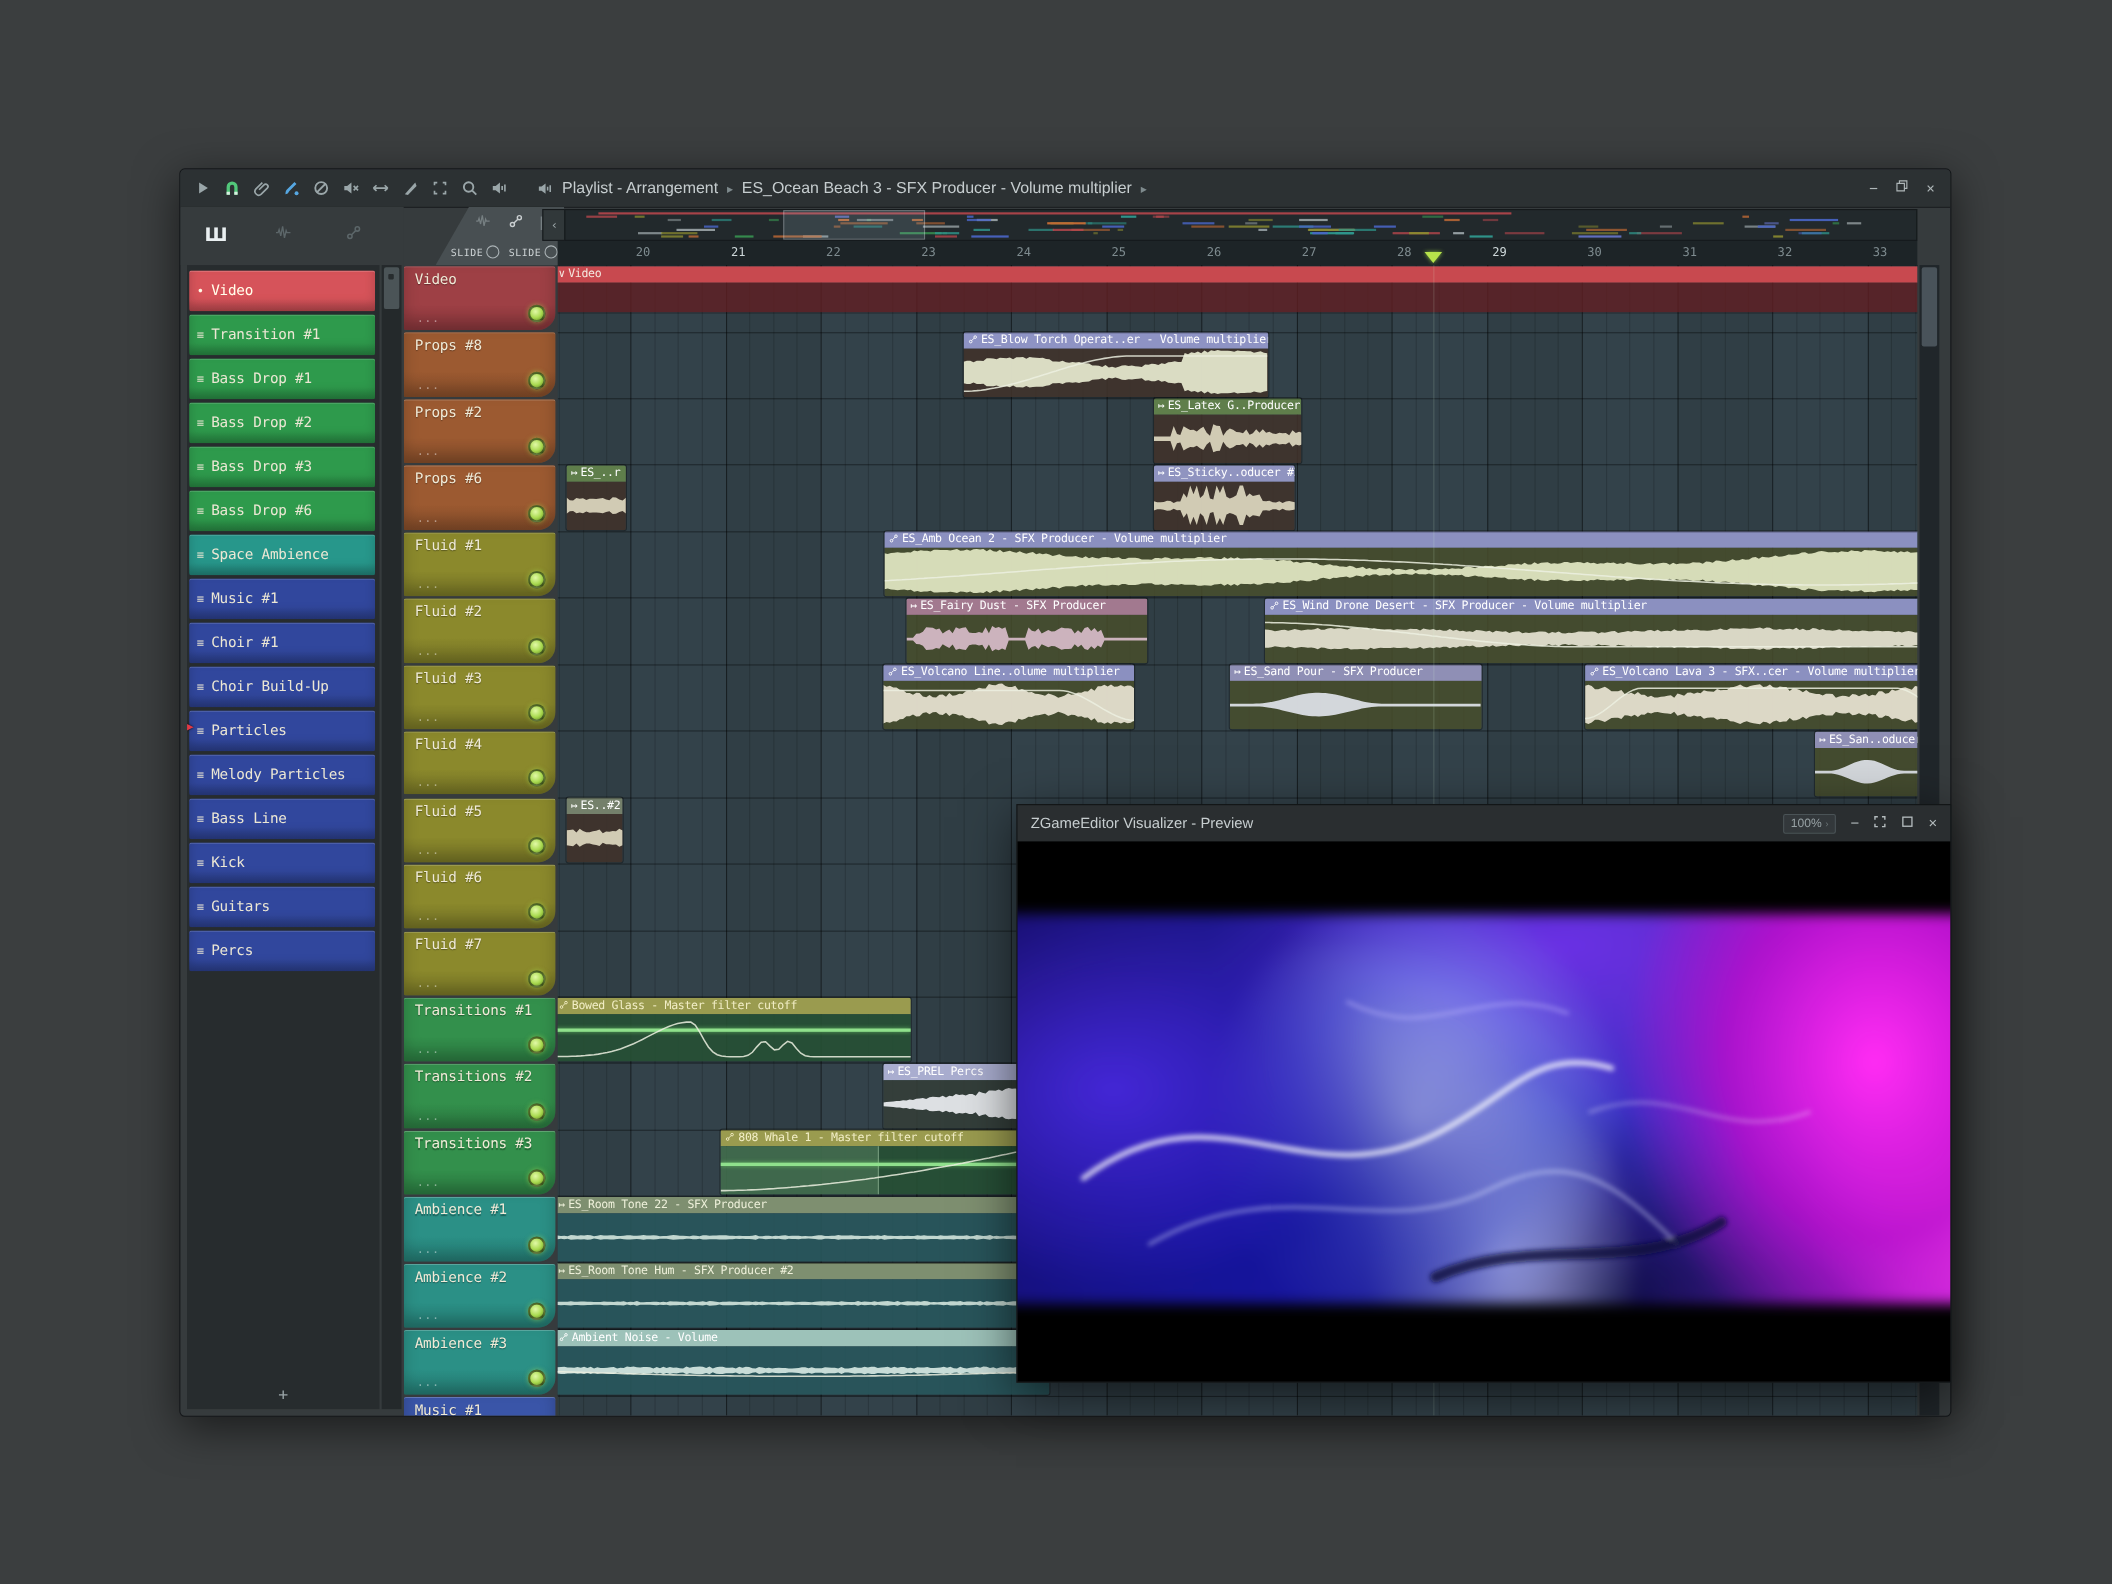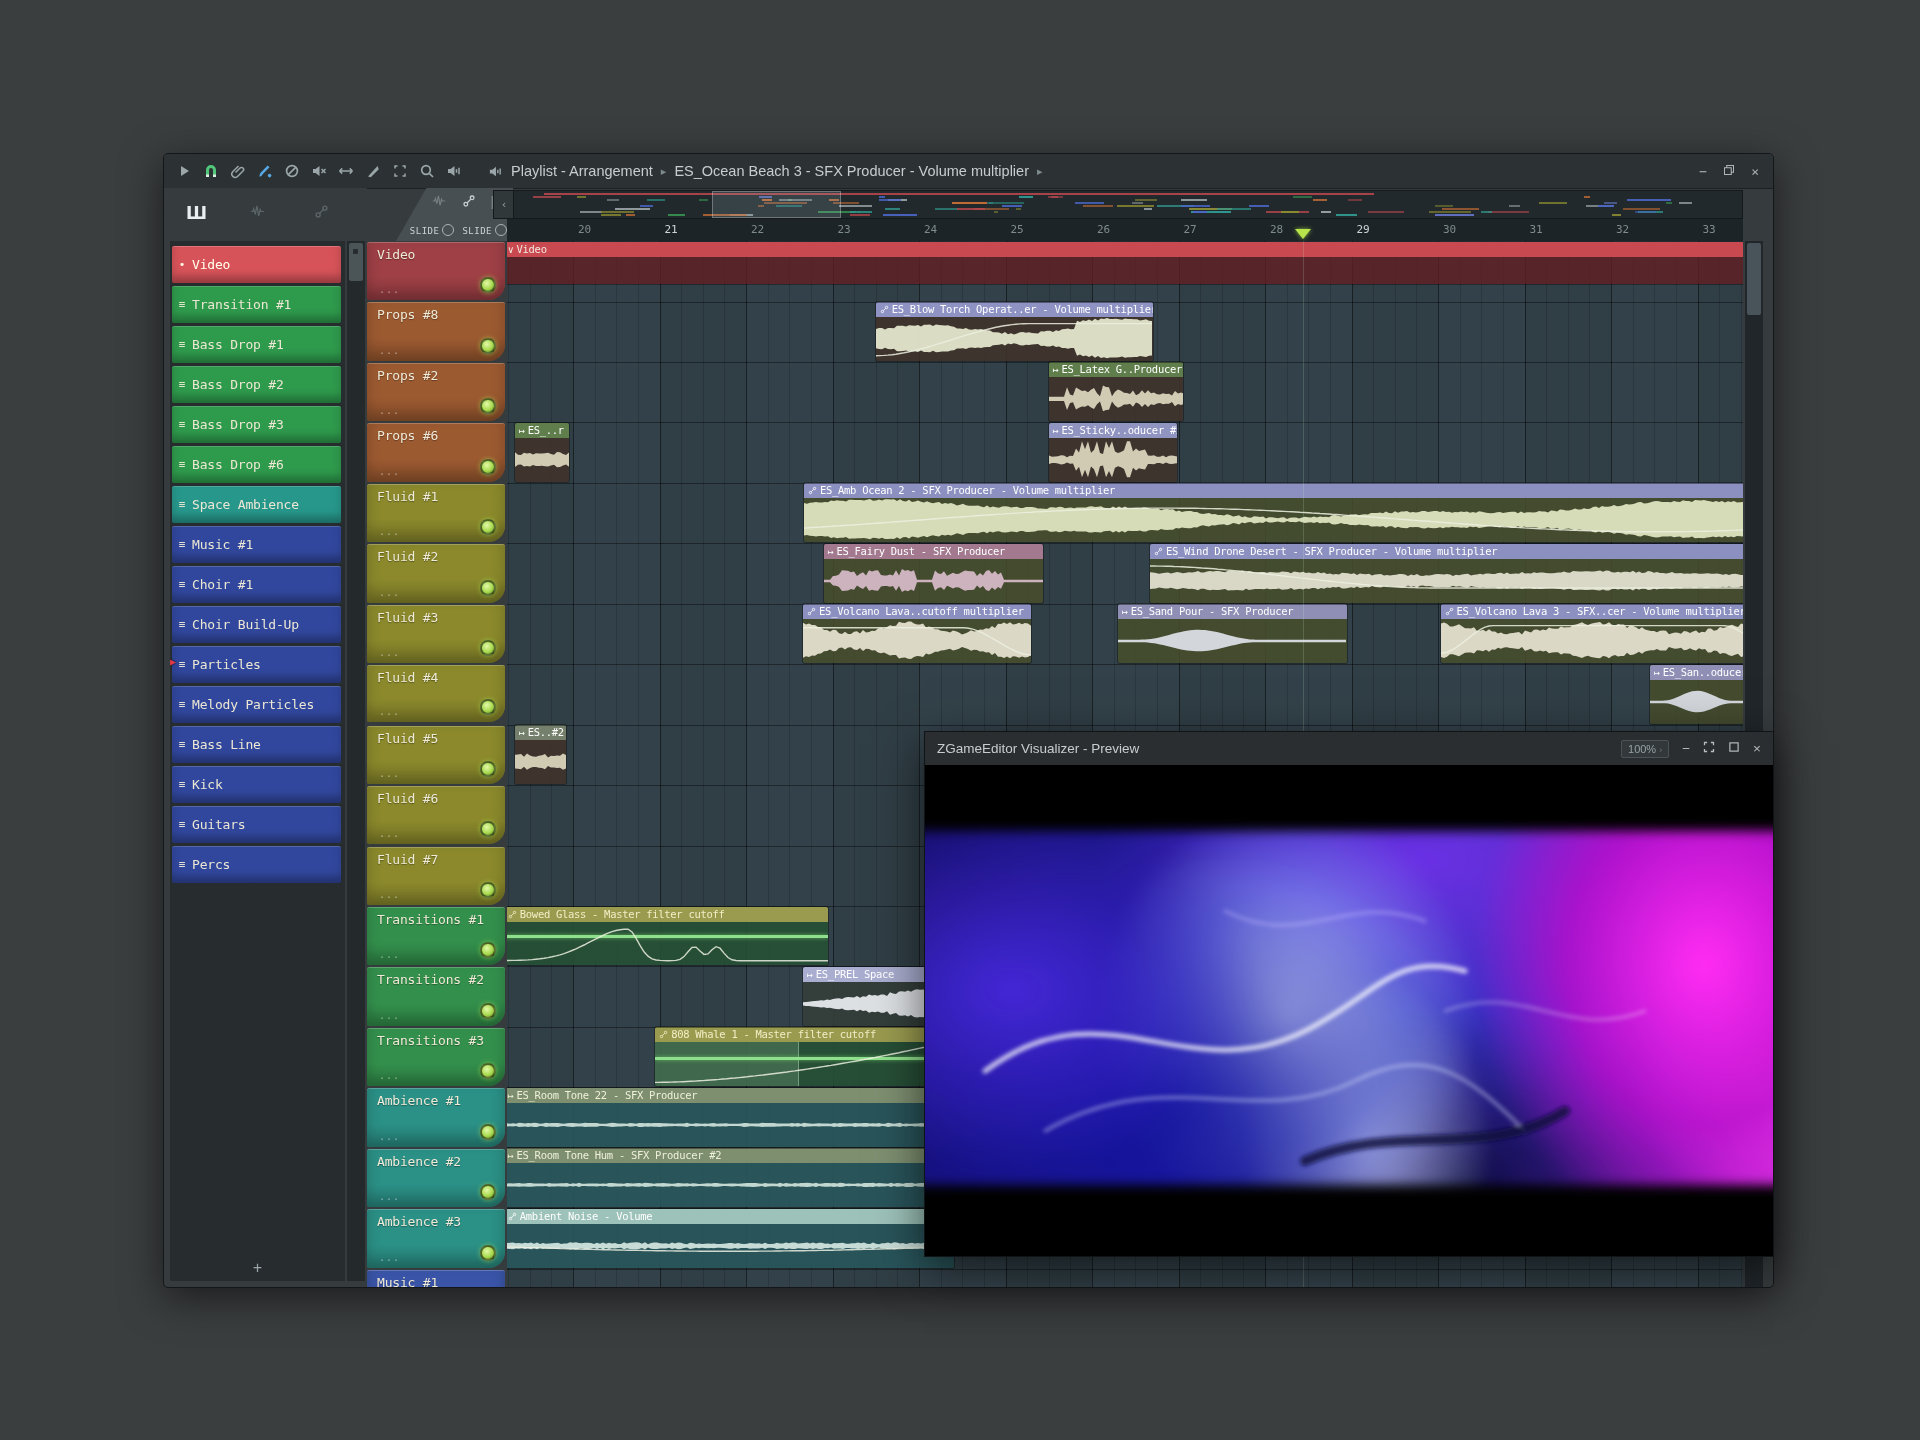--- a/index.html
+++ b/index.html
@@ -655,21 +655,21 @@
             <svg width="635" height="44" viewBox="0 0 635 44" preserveAspectRatio="none" style="z-index:4">
               <path d="M0,7.0 L4,7.0 L8,7.1 L12,7.1 L16,7.2 L20,7.3 L24,7.5 L28,7.6 L32,7.8 L36,8.0 L40,8.2 L44,8.4 L48,8.7 L52,9.0 L56,9.2 L60,9.5 L64,9.8 L68,10.2 L72,10.5 L76,10.9 L80,11.2 L84,11.6 L88,12.0 L92,12.4 L96,12.8 L100,13.2 L104,13.6 L108,14.1 L112,14.5 L116,15.0 L120,15.4 L124,15.9 L128,16.3 L132,16.8 L136,17.2 L140,17.7 L144,18.1 L148,18.6 L152,19.1 L156,19.5 L160,20.0 L164,20.4 L168,20.9 L172,21.3 L176,21.8 L180,22.2 L184,22.6 L188,23.1 L192,23.5 L196,23.9 L200,24.3 L204,24.6 L208,25.0 L212,25.4 L216,25.7 L220,26.1 L224,26.4 L228,26.7 L232,27.0 L236,27.2 L240,27.5 L244,27.7 L248,28.0 L252,28.2 L256,28.3 L260,28.5 L264,28.6 L268,28.8 L272,28.9 L276,28.9 L280,29.0 L284,29.0 L288,29.0 L292,29.0 L296,29.0 L300,29.0 L304,29.0 L308,29.0 L312,29.0 L316,29.0 L320,29.0 L324,29.0 L328,29.0 L332,29.0 L336,29.0 L340,29.0 L344,29.0 L348,29.0 L352,29.0 L356,29.0 L360,29.0 L364,29.0 L368,29.0 L372,29.0 L376,29.0 L380,29.0 L384,29.0 L388,29.0 L392,29.0 L396,29.0 L400,29.0 L404,29.0 L408,29.0 L412,29.0 L416,29.0 L420,29.0 L424,29.0 L428,29.0 L432,29.0 L436,29.0 L440,29.0 L444,29.0 L448,29.0 L452,29.0 L456,29.0 L460,29.0 L464,29.0 L468,29.0 L472,29.0 L476,29.0 L480,29.0 L484,29.0 L488,29.0 L492,29.0 L496,29.0 L500,29.0 L504,29.0 L508,29.0 L512,29.0 L516,29.0 L520,29.0 L524,29.0 L528,29.0 L532,29.0 L536,29.0 L540,29.0 L544,29.0 L548,29.0 L552,29.0 L556,29.0 L560,29.0 L564,29.0 L568,29.0 L572,29.0 L576,29.0 L580,29.0 L584,29.0 L588,29.0 L592,29.0 L596,29.0 L600,29.0 L604,29.0 L608,29.0 L612,29.0 L616,29.0 L620,29.0 L624,29.0 L628,29.0 L632,29.0" fill="none" stroke="rgba(236,240,224,.85)" stroke-width="1.4"></path>
             </svg>
           </div>
         </div>
         <div class="clip" style="left:296.1px;top:363.2px;width:228.4px;height:58.95px">
           <div class="chead" style="background:#8b90c0;color:#ffffff"><span class="cicon"><svg viewBox="0 0 16 16" width="9" height="9" style="color:currentColor">
                 <circle cx="4.4" cy="11.6" r="2.1" fill="none" stroke="currentColor" stroke-width="1.5"></circle>
                 <circle cx="11.6" cy="4.4" r="2.1" fill="none" stroke="currentColor" stroke-width="1.5"></circle>
                 <path d="M6 10l4-4" stroke="currentColor" stroke-width="1.5"></path>
-              </svg></span><span>ES_Volcano Lava..cutoff multiplier</span></div>
+              </svg></span><span>ES_Volcano Line..olume multiplier</span></div>
           <div class="cbody" style="background:rgba(72,78,44,0.85)">
             <svg width="229" height="44" viewBox="0 0 229 44" preserveAspectRatio="none">
               <path d="M0,3.8 L3,5.4 L6,4.5 L9,6.1 L12,5.9 L15,8.0 L18,8.2 L21,10.9 L24,10.9 L27,12.7 L30,10.8 L33,10.9 L36,14.2 L39,14.9 L42,12.8 L45,14.9 L48,15.1 L51,12.7 L54,12.3 L57,14.4 L60,11.1 L63,13.5 L66,13.1 L69,11.7 L72,11.9 L75,9.4 L78,8.7 L81,9.5 L84,7.9 L87,6.3 L90,6.9 L93,6.8 L96,2.8 L99,3.7 L102,4.0 L105,2.6 L108,2.4 L111,4.6 L114,5.6 L117,5.5 L120,4.4 L123,8.5 L126,7.4 L129,8.5 L132,10.3 L135,10.2 L138,11.7 L141,11.9 L144,12.6 L147,13.5 L150,11.5 L153,12.3 L156,13.6 L159,15.4 L162,14.4 L165,13.2 L168,11.3 L171,12.5 L174,12.1 L177,10.5 L180,10.8 L183,9.3 L186,9.7 L189,6.9 L192,9.0 L195,4.8 L198,4.9 L201,3.5 L204,5.0 L207,3.2 L210,5.4 L213,5.0 L216,3.7 L219,5.2 L222,4.1 L225,4.4 L228,6.7 L228,36.0 L225,38.1 L222,38.4 L219,37.4 L216,38.8 L213,37.6 L210,37.2 L207,39.2 L204,37.6 L201,39.0 L198,37.7 L195,37.8 L192,34.0 L189,35.9 L186,33.2 L183,33.6 L180,32.2 L177,32.5 L174,31.0 L171,30.7 L168,31.8 L165,30.0 L162,28.9 L159,28.0 L156,29.7 L153,30.8 L150,31.6 L147,29.8 L144,30.6 L141,31.3 L138,31.5 L135,32.8 L132,32.7 L129,34.4 L126,35.4 L123,34.4 L120,38.1 L117,37.2 L114,37.0 L111,37.9 L108,40.0 L105,39.8 L102,38.5 L99,38.8 L96,39.6 L93,36.0 L90,35.9 L87,36.4 L84,34.9 L81,33.5 L78,34.2 L75,33.5 L72,31.3 L69,31.4 L66,30.1 L63,29.8 L60,32.0 L57,29.0 L54,30.9 L51,30.5 L48,28.3 L45,28.5 L42,30.4 L39,28.5 L36,29.1 L33,32.1 L30,32.3 L27,30.5 L24,32.1 L21,32.2 L18,34.6 L15,34.8 L12,36.8 L9,36.6 L6,38.0 L3,37.3 L0,38.7 Z" fill="#e9e4d4" fill-opacity="0.92"></path>
             </svg>
             <svg width="229" height="44" viewBox="0 0 229 44" preserveAspectRatio="none" style="z-index:4">
               <path d="M0,8.8 L4,8.8 L8,8.8 L12,8.8 L16,8.8 L20,8.8 L24,8.8 L28,8.8 L32,8.8 L36,8.8 L40,8.8 L44,8.8 L48,8.8 L52,8.8 L56,8.8 L60,8.8 L64,8.8 L68,8.8 L72,8.8 L76,8.8 L80,8.8 L84,8.8 L88,8.8 L92,8.8 L96,8.8 L100,8.8 L104,8.8 L108,8.8 L112,8.8 L116,8.8 L120,8.8 L124,8.8 L128,8.8 L132,8.8 L136,8.8 L140,8.8 L144,8.8 L148,8.8 L152,8.8 L156,8.8 L160,8.8 L164,9.0 L168,9.7 L172,10.9 L176,12.4 L180,14.2 L184,16.3 L188,18.5 L192,20.8 L196,23.2 L200,25.6 L204,27.8 L208,30.0 L212,31.9 L216,33.5 L220,34.8 L224,35.6 L228,36.0" fill="none" stroke="rgba(236,240,224,.85)" stroke-width="1.4"></path>
             </svg>
           </div>
         </div>
         <div class="clip" style="left:611.0px;top:363.2px;width:229.2px;height:58.95px">
@@ -718,21 +718,21 @@
                 <path d="M6 10l4-4" stroke="currentColor" stroke-width="1.5"></path>
               </svg></span><span>Bowed Glass - Master filter cutoff</span></div>
           <div class="cbody" style="background:rgba(38,80,52,0.9)">
             <svg width="325" height="44" viewBox="0 0 325 44" preserveAspectRatio="none" style="z-index:4">
               <path d="M0,38.6 L4,38.5 L8,38.4 L12,38.4 L16,38.2 L20,38.1 L24,37.9 L28,37.6 L32,37.2 L36,36.8 L40,36.3 L44,35.6 L48,34.8 L52,33.9 L56,32.8 L60,31.6 L64,30.1 L68,28.5 L72,26.8 L76,24.9 L80,23.0 L84,20.9 L88,18.8 L92,16.8 L96,14.8 L100,12.9 L104,11.2 L108,9.7 L112,8.5 L116,7.7 L120,7.2 L124,7.1 L128,9.9 L132,16.1 L136,23.4 L140,29.8 L144,34.2 L148,36.8 L152,38.0 L156,38.4 L160,38.6 L164,38.7 L168,38.6 L172,38.4 L176,37.4 L180,34.6 L184,29.7 L188,25.4 L192,25.1 L196,29.0 L200,32.4 L204,31.9 L208,27.8 L212,24.7 L216,26.2 L220,31.1 L224,35.5 L228,37.8 L232,38.5 L236,38.7 L240,38.7 L244,38.7 L248,38.7 L252,38.7 L256,38.7 L260,38.7 L264,38.7 L268,38.7 L272,38.7 L276,38.7 L280,38.7 L284,38.7 L288,38.7 L292,38.7 L296,38.7 L300,38.7 L304,38.7 L308,38.7 L312,38.7 L316,38.7 L320,38.7 L324,38.7" fill="none" stroke="rgba(236,240,224,.85)" stroke-width="1.4"></path>
             </svg>
             <div class="hline" style="top:13.2px"></div>
           </div>
         </div>
         <div class="clip" style="left:296.1px;top:725.9px;width:150.5px;height:58.95px">
-          <div class="chead" style="background:#a9adcf;color:#ffffff"><span class="cicon">↦</span><span>ES_PREL Space</span></div>
+          <div class="chead" style="background:#a9adcf;color:#ffffff"><span class="cicon">↦</span><span>ES_PREL Percs</span></div>
           <div class="cbody" style="background:rgba(52,62,56,0.9)">
             <svg width="151" height="44" viewBox="0 0 151 44" preserveAspectRatio="none">
               <path d="M0,20.2 L3,19.9 L6,19.7 L9,19.3 L12,18.9 L15,18.8 L18,18.2 L21,18.5 L24,17.5 L27,17.9 L30,16.9 L33,16.6 L36,16.2 L39,17.0 L42,15.4 L45,15.0 L48,15.3 L51,15.6 L54,14.1 L57,15.7 L60,14.2 L63,14.7 L66,12.5 L69,13.5 L72,13.1 L75,13.8 L78,12.5 L81,12.5 L84,14.1 L87,10.3 L90,11.4 L93,12.1 L96,9.4 L99,9.3 L102,9.7 L105,8.5 L108,9.8 L111,7.9 L114,7.2 L117,7.8 L120,7.6 L123,8.3 L126,6.7 L129,10.3 L132,6.5 L135,5.2 L138,6.6 L141,9.2 L144,9.7 L147,5.6 L150,5.2 L150,37.4 L147,37.0 L144,33.3 L141,33.8 L138,36.2 L135,37.4 L132,36.3 L129,32.7 L126,36.1 L123,34.6 L120,35.2 L117,35.0 L114,35.6 L111,35.0 L108,33.1 L105,34.4 L102,33.3 L99,33.7 L96,33.5 L93,31.0 L90,31.7 L87,32.7 L84,29.2 L81,30.7 L78,30.7 L75,29.5 L72,30.2 L69,29.8 L66,30.7 L63,28.6 L60,29.1 L57,27.7 L54,29.2 L51,27.8 L48,28.1 L45,28.3 L42,28.0 L39,26.5 L36,27.2 L33,26.9 L30,26.6 L27,25.7 L24,26.1 L21,25.2 L18,25.5 L15,24.9 L12,24.8 L9,24.4 L6,24.1 L3,23.9 L0,23.6 Z" fill="#eceef2" fill-opacity="0.92"></path>
             </svg>
           </div>
         </div>
         <div class="clip" style="left:148.2px;top:786.4px;width:298.4px;height:58.95px">
           <div class="chead" style="background:#9a9b4f;color:#f2eec6"><span class="cicon"><svg viewBox="0 0 16 16" width="9" height="9" style="color:currentColor">
                 <circle cx="4.4" cy="11.6" r="2.1" fill="none" stroke="currentColor" stroke-width="1.5"></circle>
                 <circle cx="11.6" cy="4.4" r="2.1" fill="none" stroke="currentColor" stroke-width="1.5"></circle>

